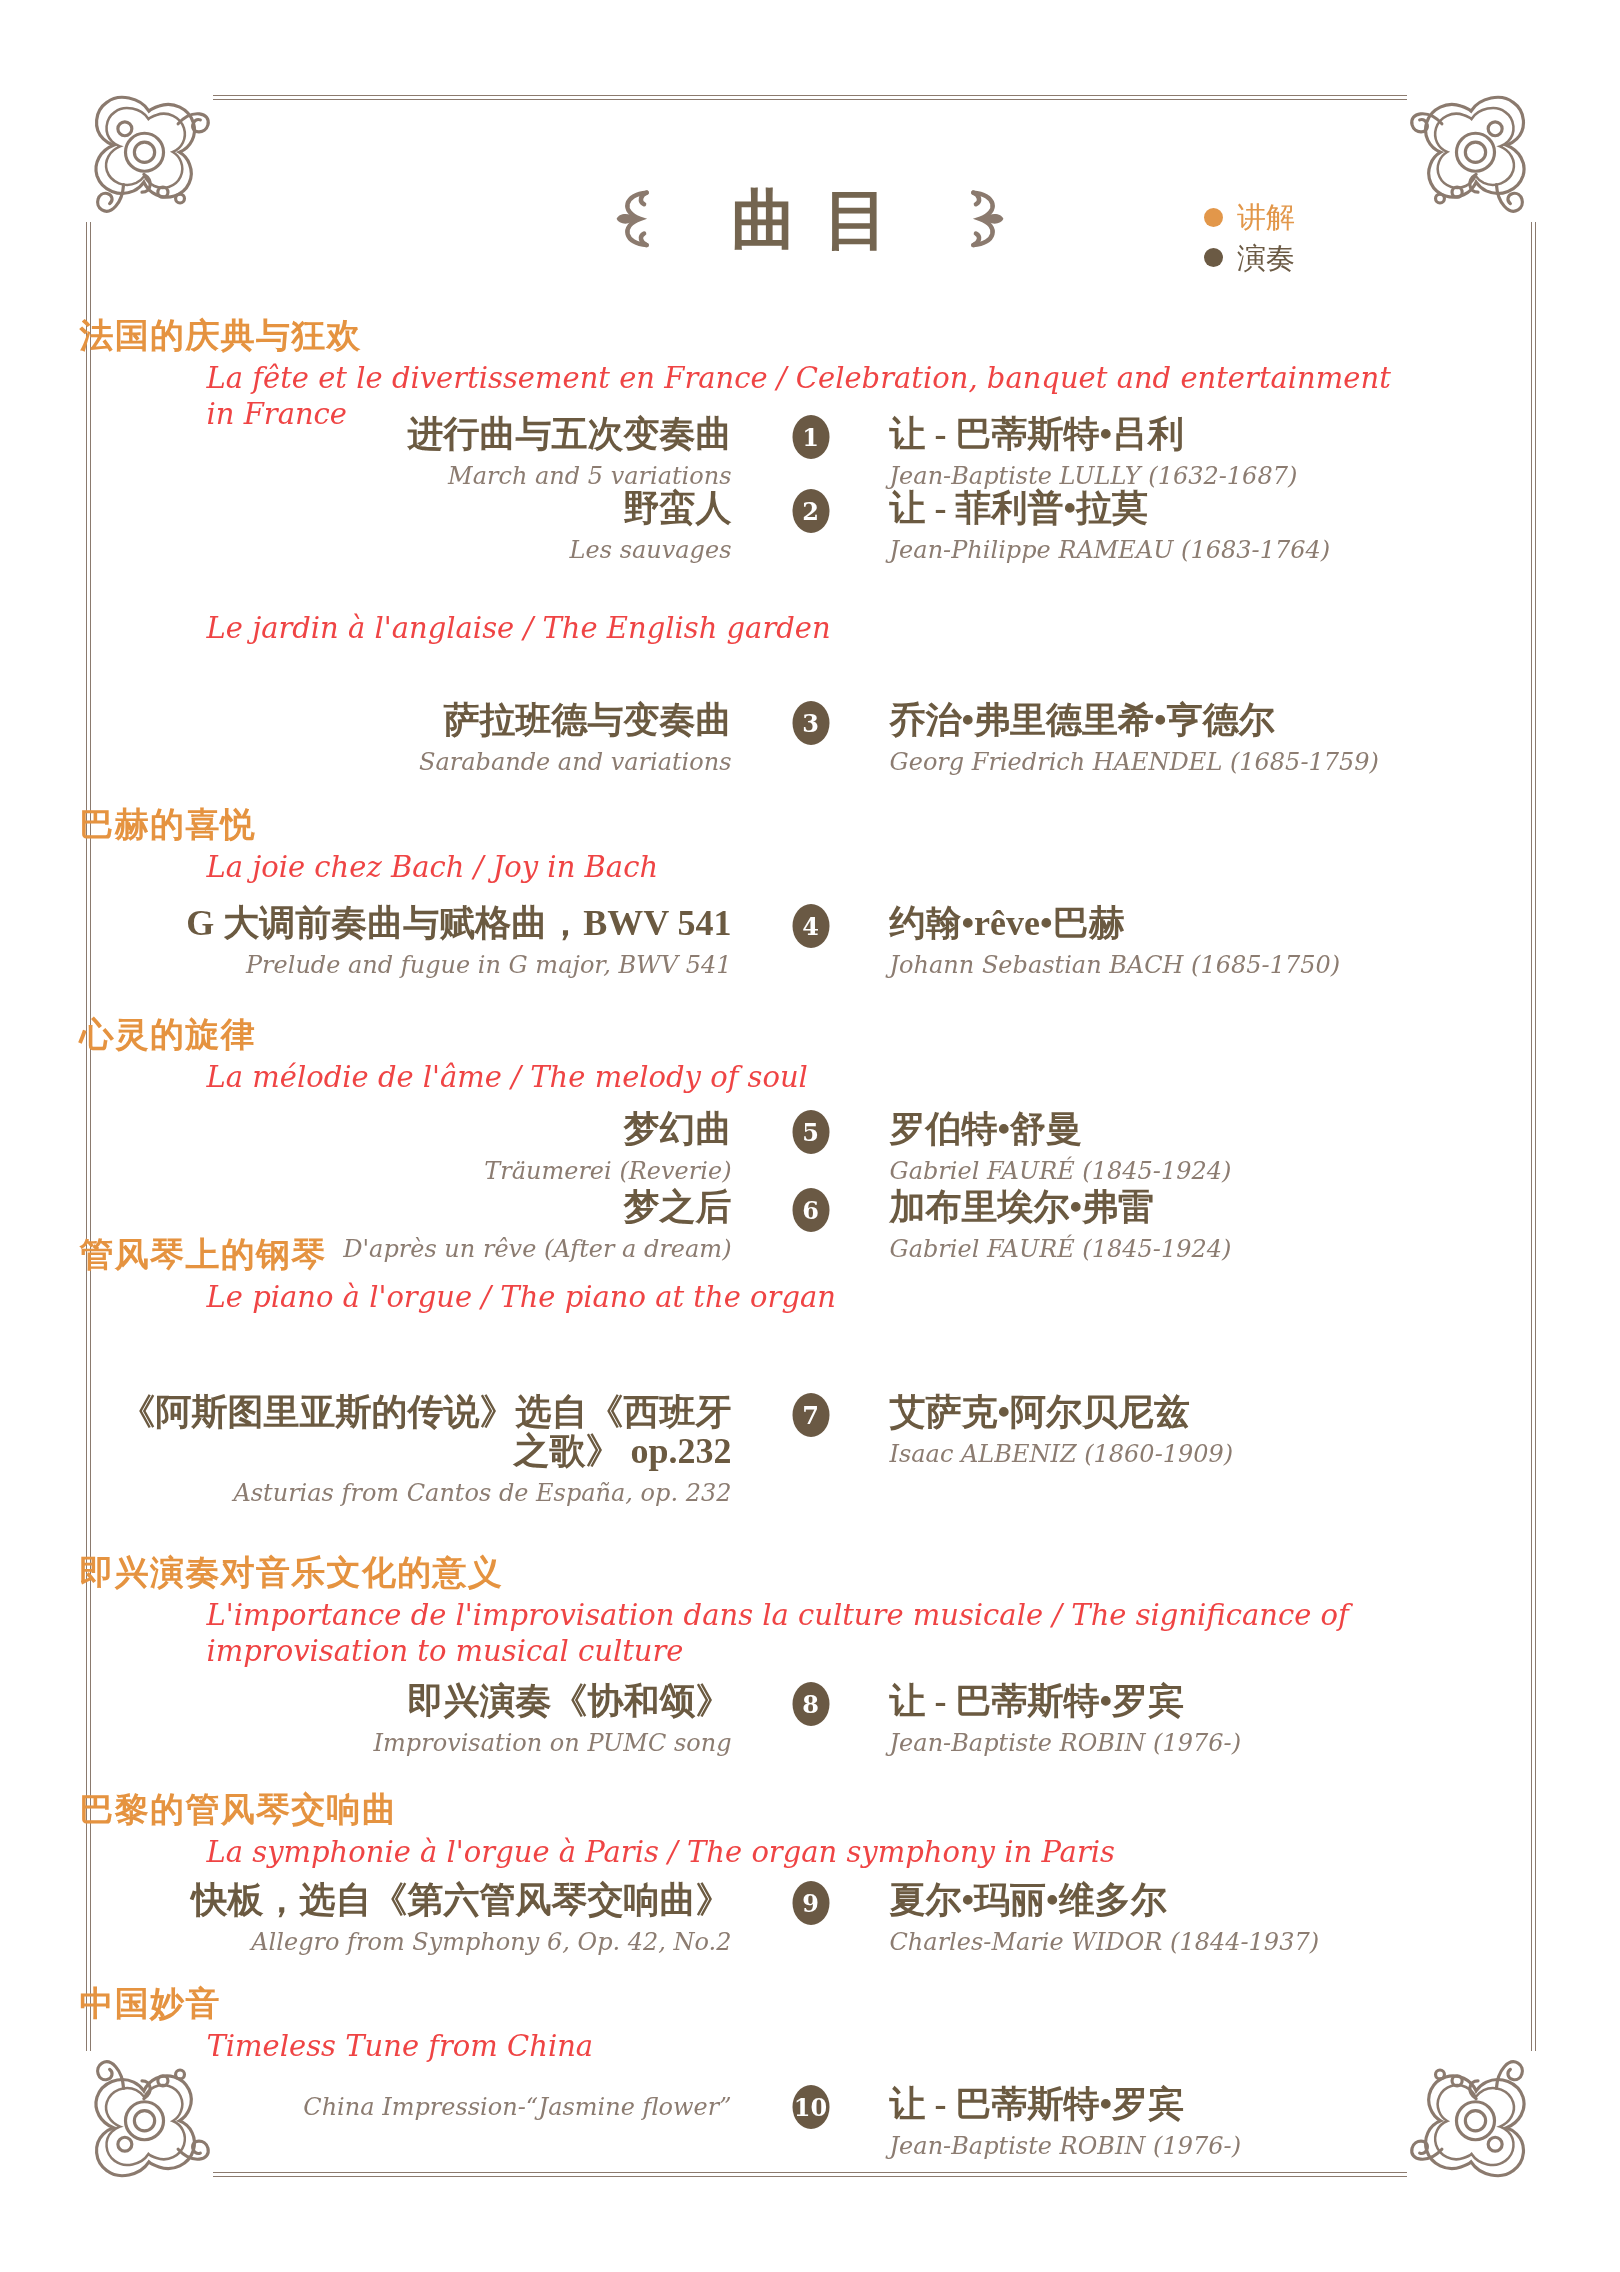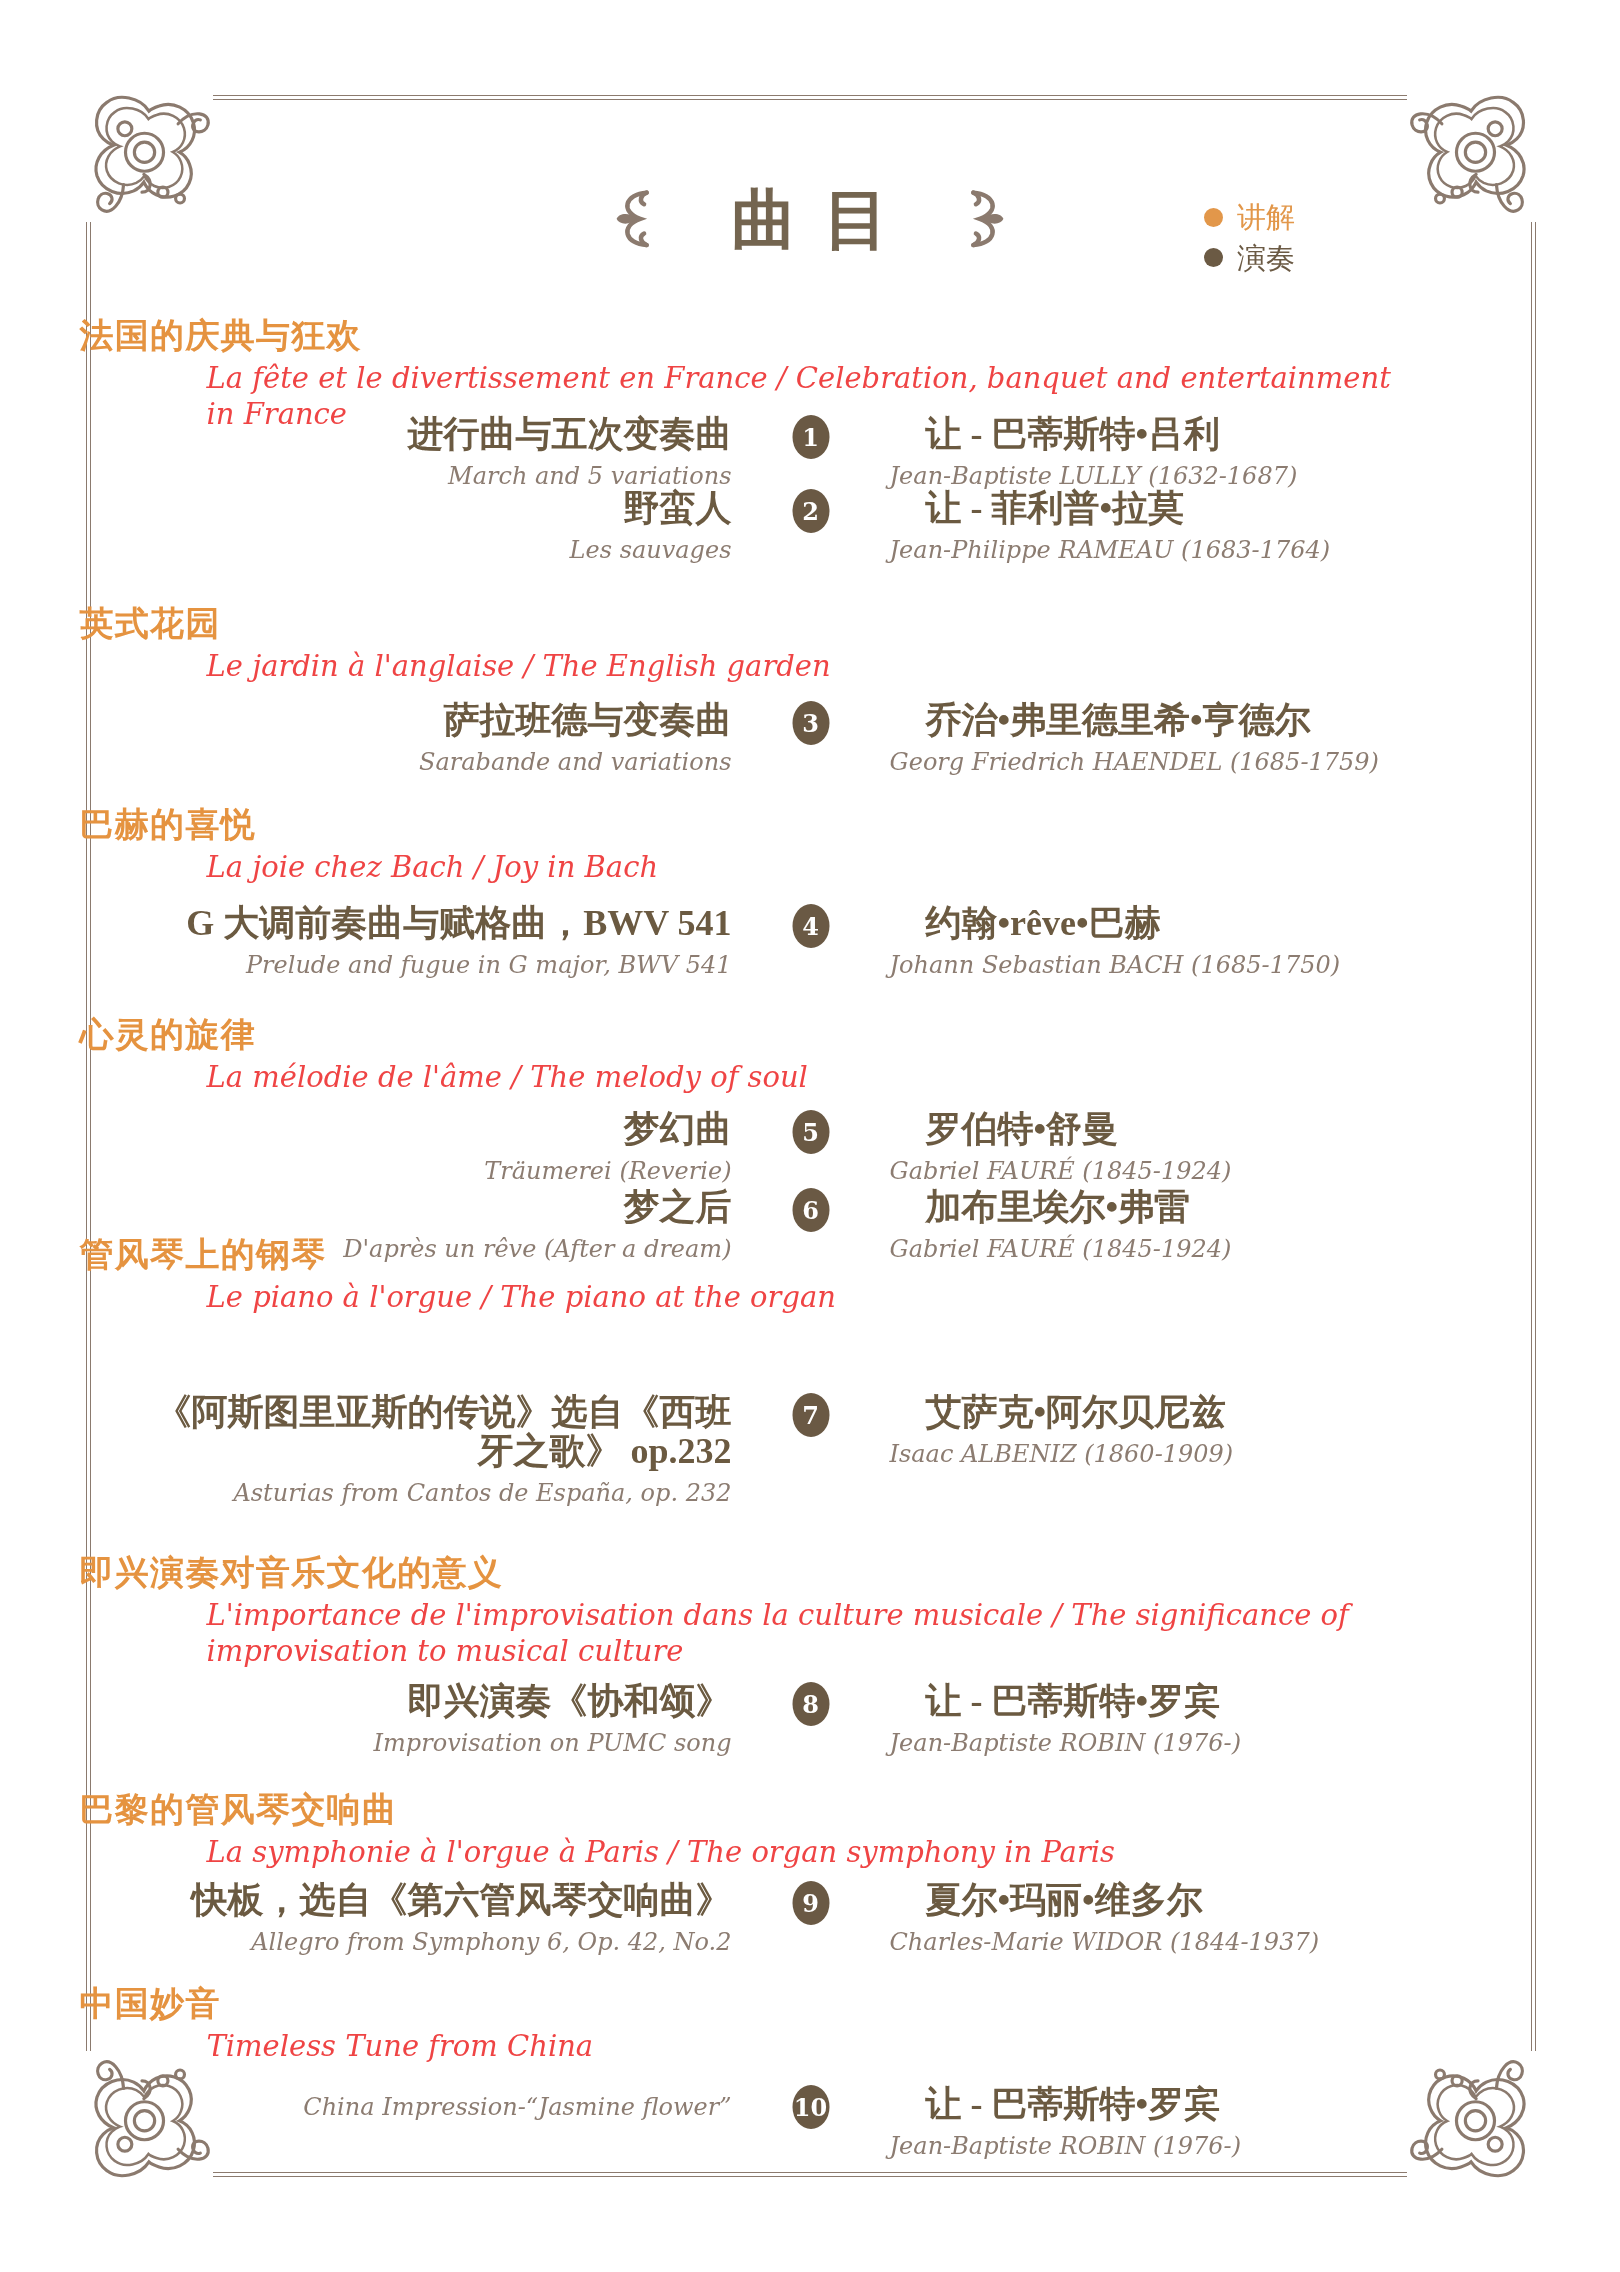--- a/index.html
+++ b/index.html
@@ -62,21 +62,21 @@
   
   .piece{
     position:absolute;left:50%;transform:translateX(-50%);
     width:1397px;
     display:grid;grid-template-columns:661px 76px 661px;
     align-items:start;
   }
   .piece-left{text-align:right;padding-right:41px;}
   .piece-right{text-align:left;padding-left:41px;}
   .piece-zh{
-    font-size:36px;line-height:39px;color:#6B5A41;font-weight:600;margin-left:36px;
+    font-size:36px;line-height:39px;color:#6B5A41;font-weight:600;
   }
   .piece-sub{
     font-family:"DejaVu Serif","Liberation Serif",serif;font-style:italic;
     font-size:24px;line-height:36px;color:#8C7C71;margin-top:3.8px;
   }
   .piece-mid{display:flex;justify-content:center;padding-top:0;}
   .badge{
     width:37px;height:44px;border-radius:50%;
     background:#6A5944;color:#ffffff;
     display:flex;align-items:center;justify-content:center;
@@ -181,21 +181,20 @@
     </div>
     <div class="piece-mid">
       <div class="badge">2</div>
     </div>
     <div class="piece-right">
       <div class="piece-zh">让 - 菲利普•拉莫</div>
       <div class="piece-sub">Jean-Philippe RAMEAU (1683-1764)</div>
     </div>
   </div>
       <div class="section" style="top: 605px;">
-    <div class="section-zh">英式花园</div>
     <div class="section-sub">Le jardin à l'anglaise / The English garden</div>
   </div>
       <div class="piece" style="top: 701px;">
     <div class="piece-left">
       <div class="piece-zh">萨拉班德与变奏曲</div>
       <div class="piece-sub">Sarabande and variations</div>
     </div>
     <div class="piece-mid">
       <div class="badge">3</div>
     </div>

